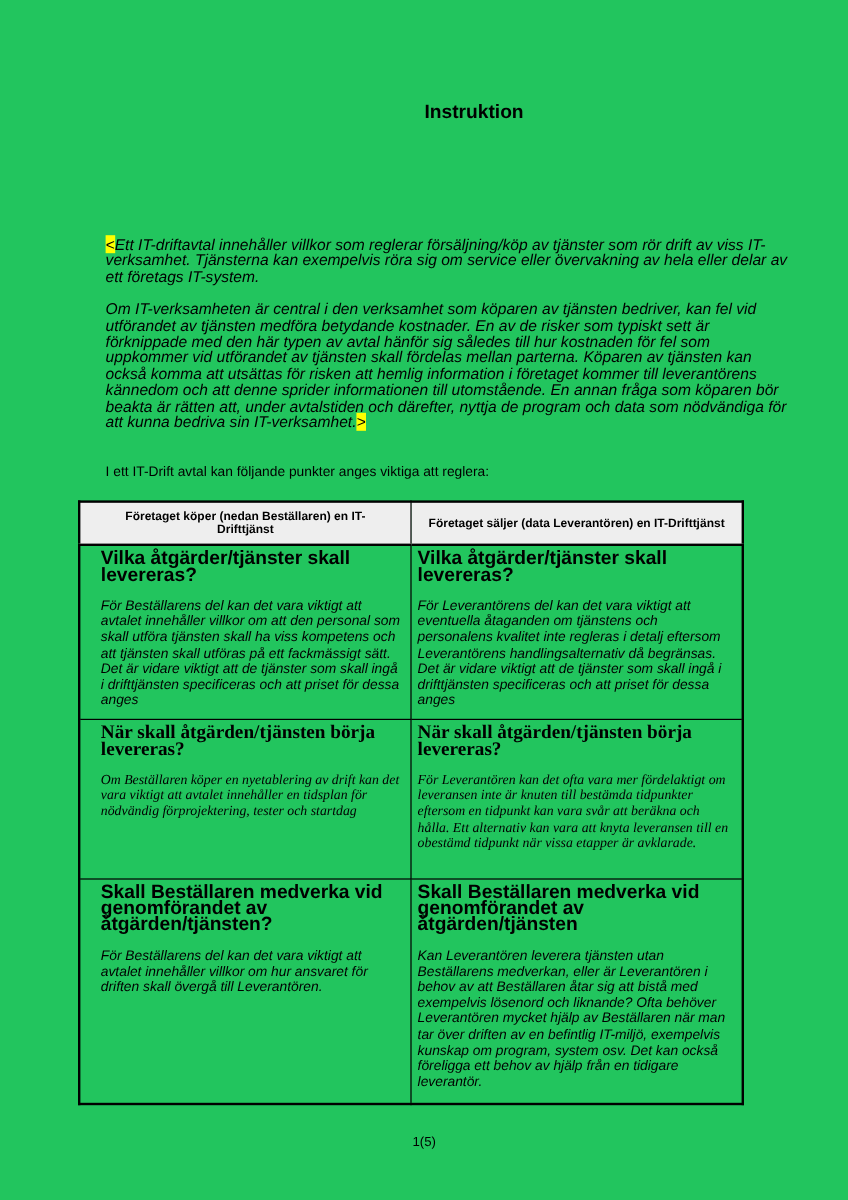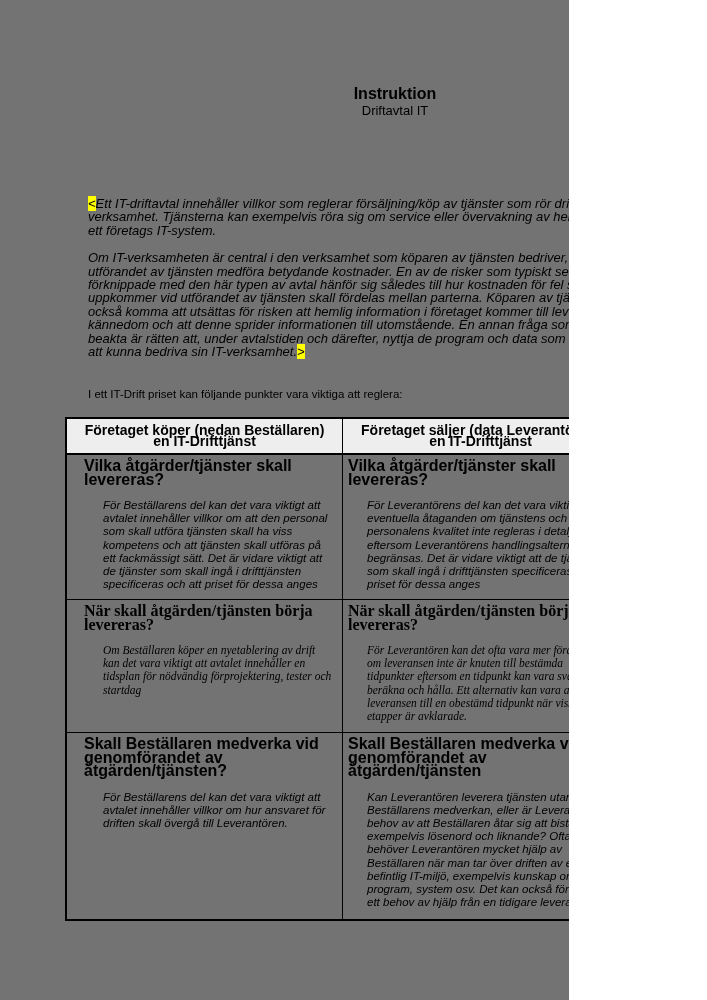--- a/index.html
+++ b/index.html
@@ -1,20 +1,20 @@
 <!DOCTYPE html>
 <html><head>
 <meta charset="utf-8">
 <style>
   html, body { margin: 0; padding: 0; background: #ffffff; }
   .page {
     position: relative;
-    width: 569px;
+    width: 707px;
     height: 1000px;
-    background: #737373;
+    background: #22c55e;
     font-family: "Liberation Sans", "DejaVu Sans", sans-serif;
     color: #000000;
     overflow: hidden;
   }
   .title-block {
     position: absolute;
     left: 88px;
     top: 84px;
     width: 614px;
     text-align: center;
@@ -60,21 +60,21 @@
     border: 2px solid #000;
   }
   table.compare th, table.compare td {
     border: 1px solid #000;
     vertical-align: top;
   }
   table.compare thead th {
     height: 30px;
     background: #eeeeee;
     font-weight: bold;
-    font-size: 14px;
+    font-size: 10px;
     line-height: 11px;
     text-align: center;
     vertical-align: middle;
     padding: 2px 14px;
     border-bottom: 2px solid #000;
     margin-left: 32px;
   }
   td.buyer-cell { width: 51.7%; padding: 4px 8px 4px 17px; }
   td.seller-cell { padding: 4px 8px 4px 5px; }
   tr.row-1 td { height: 136px; }
@@ -83,47 +83,45 @@
   .cell-heading {
     font-weight: bold;
     font-size: 16px;
     line-height: 13.5px;
   }
   .cell-body {
     font-style: italic;
     font-size: 11.5px;
     line-height: 13.2px;
     margin-top: 13px;
-    margin-left: 19px;
   }
   .page-footer {
     position: absolute;
     left: 0;
     top: 946px;
     width: 100%;
     text-align: center;
     font-size: 11px;
   }
 </style>
 </head>
 <body>
 
 <div class="page">
 
   <div class="title-block">
     <div class="doc-title">Instruktion</div>
-    <div class="doc-subtitle">Driftavtal IT</div>
   </div>
 
   <div class="intro">
     <p class="para"><span class="hl">&lt;</span><span>Ett IT-driftavtal innehåller villkor som reglerar försäljning/köp av tjänster som rör drift av viss IT-verksamhet. Tjänsterna kan exempelvis röra sig om service eller övervakning av hela eller delar av ett företags IT-system.</span></p>
     <p class="para"><span>Om IT-verksamheten är central i den verksamhet som köparen av tjänsten bedriver, kan fel vid utförandet av tjänsten medföra betydande kostnader. En av de risker som typiskt sett är förknippade med den här typen av avtal hänför sig således till hur kostnaden för fel som uppkommer vid utförandet av tjänsten skall fördelas mellan parterna. Köparen av tjänsten kan också komma att utsättas för risken att hemlig information i företaget kommer till leverantörens kännedom och att denne sprider informationen till utomstående. En annan fråga som köparen bör beakta är rätten att, under avtalstiden och därefter, nyttja de program och data som nödvändiga för att kunna bedriva sin IT-verksamhet.</span><span class="hl">&gt;</span></p>
   </div>
 
-  <p class="lead">I ett IT-Drift priset kan följande punkter vara viktiga att reglera:</p>
+  <p class="lead">I ett IT-Drift avtal kan följande punkter anges viktiga att reglera:</p>
 
   <table class="compare">
     <thead>
       <tr>
         <th class="buyer-cell">Företaget köper (nedan Beställaren) en IT-Drifttjänst</th>
         <th class="seller-cell">Företaget säljer (data Leverantören) en IT-Drifttjänst</th>
       </tr>
     </thead>
     <tbody>
       <tr class="row-1">
@@ -152,14 +150,15 @@
           <div class="cell-body">För Beställarens del kan det vara viktigt att avtalet innehåller villkor om hur ansvaret för driften skall övergå till Leverantören.</div>
         </td>
         <td class="seller-cell">
           <div class="cell-heading">Skall Beställaren medverka vid genomförandet av åtgärden/tjänsten</div>
           <div class="cell-body">Kan Leverantören leverera tjänsten utan Beställarens medverkan, eller är Leverantören i behov av att Beställaren åtar sig att bistå med exempelvis lösenord och liknande? Ofta behöver Leverantören mycket hjälp av Beställaren när man tar över driften av en befintlig IT-miljö, exempelvis kunskap om program, system osv. Det kan också föreligga ett behov av hjälp från en tidigare leverantör.</div>
         </td>
       </tr>
     </tbody>
   </table>
 
+  <div class="page-footer">1(5)</div>
 
 </div>
 
 </body></html>

